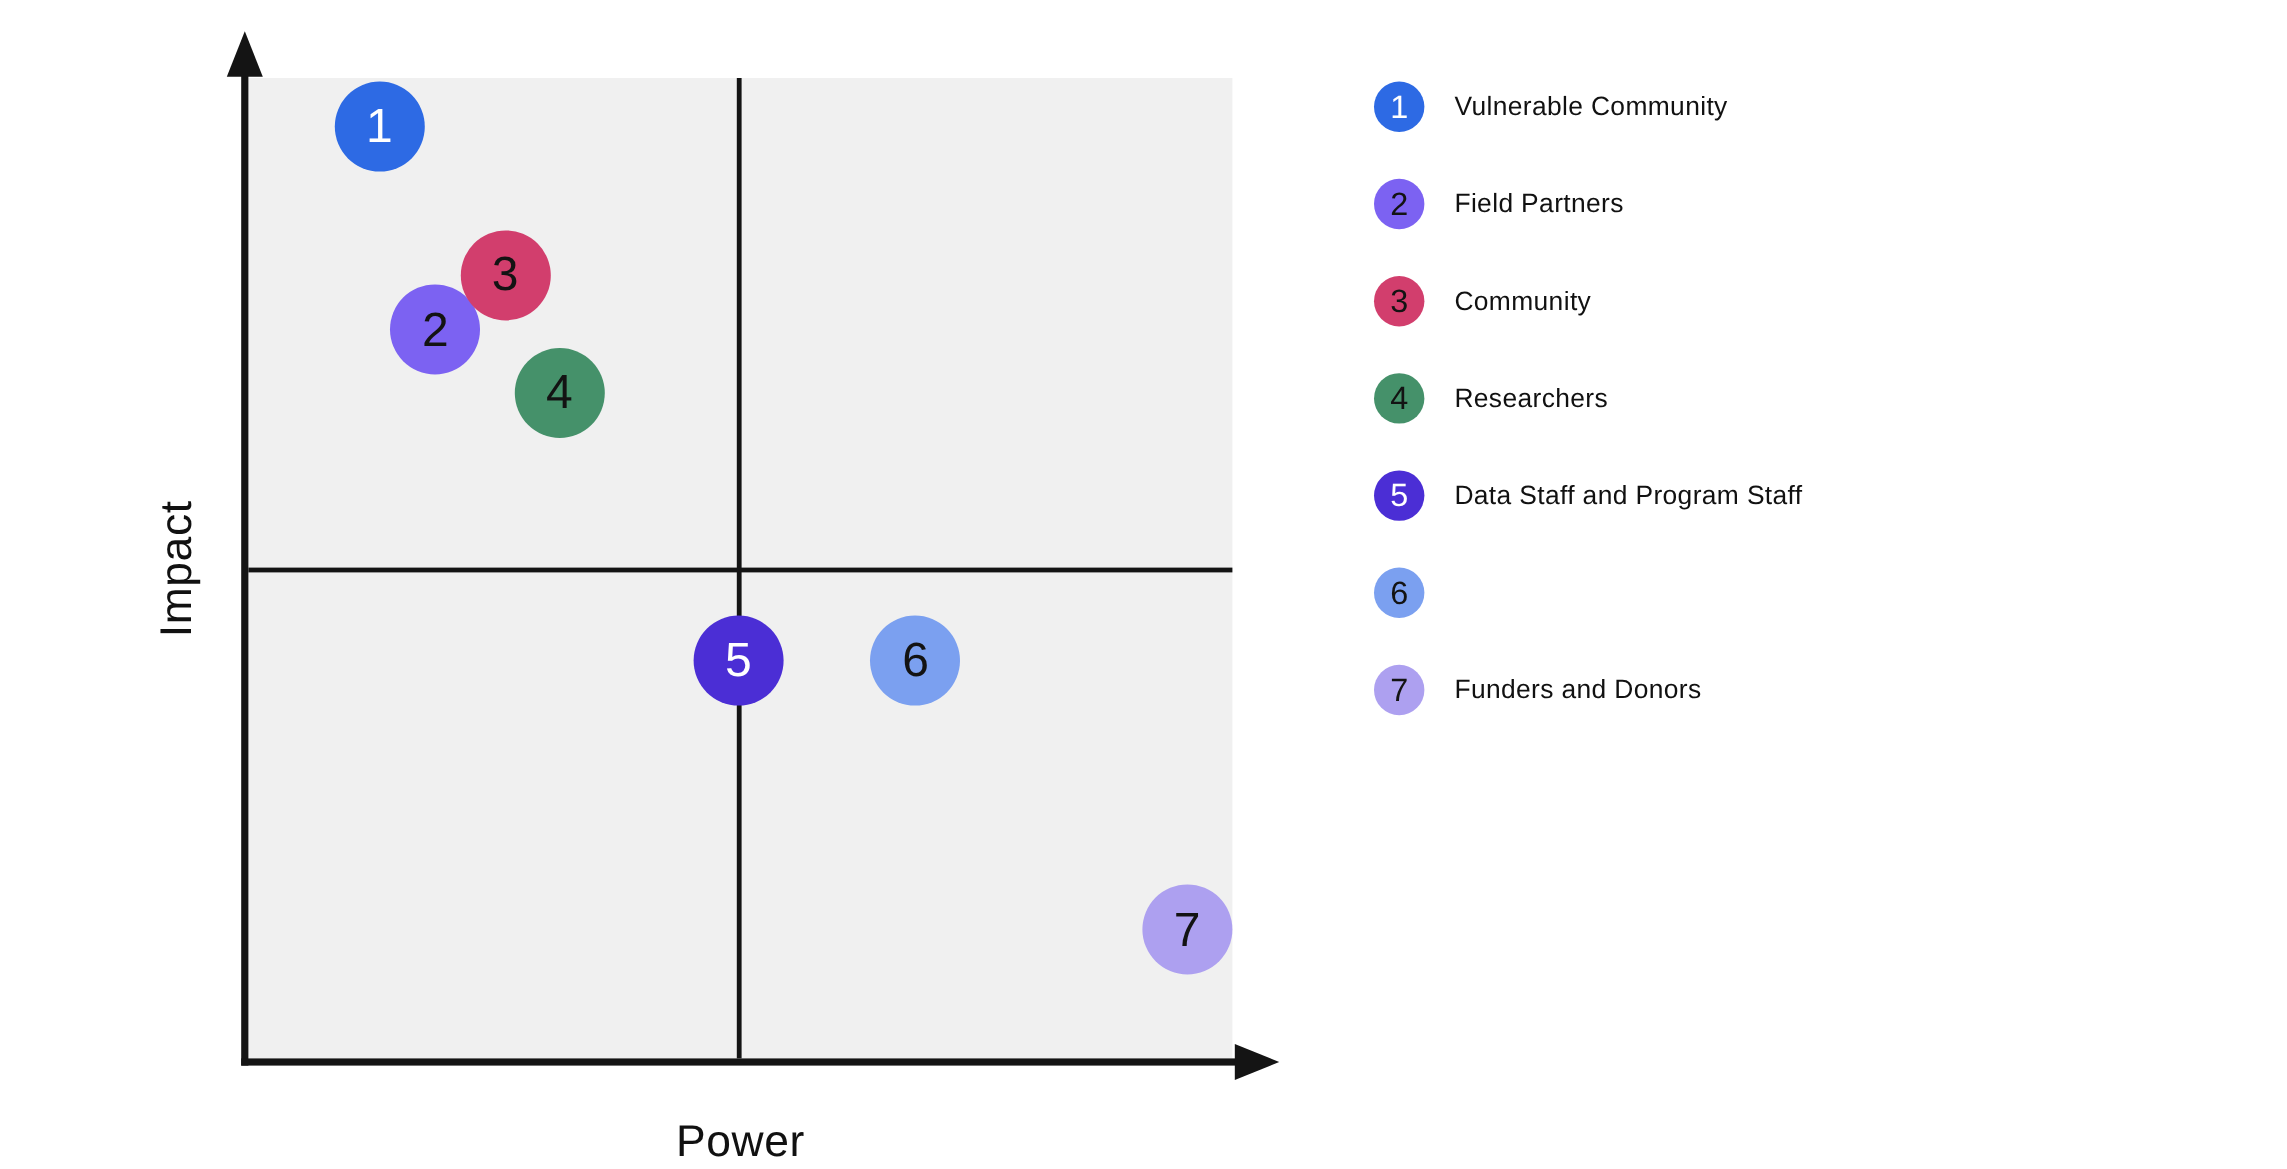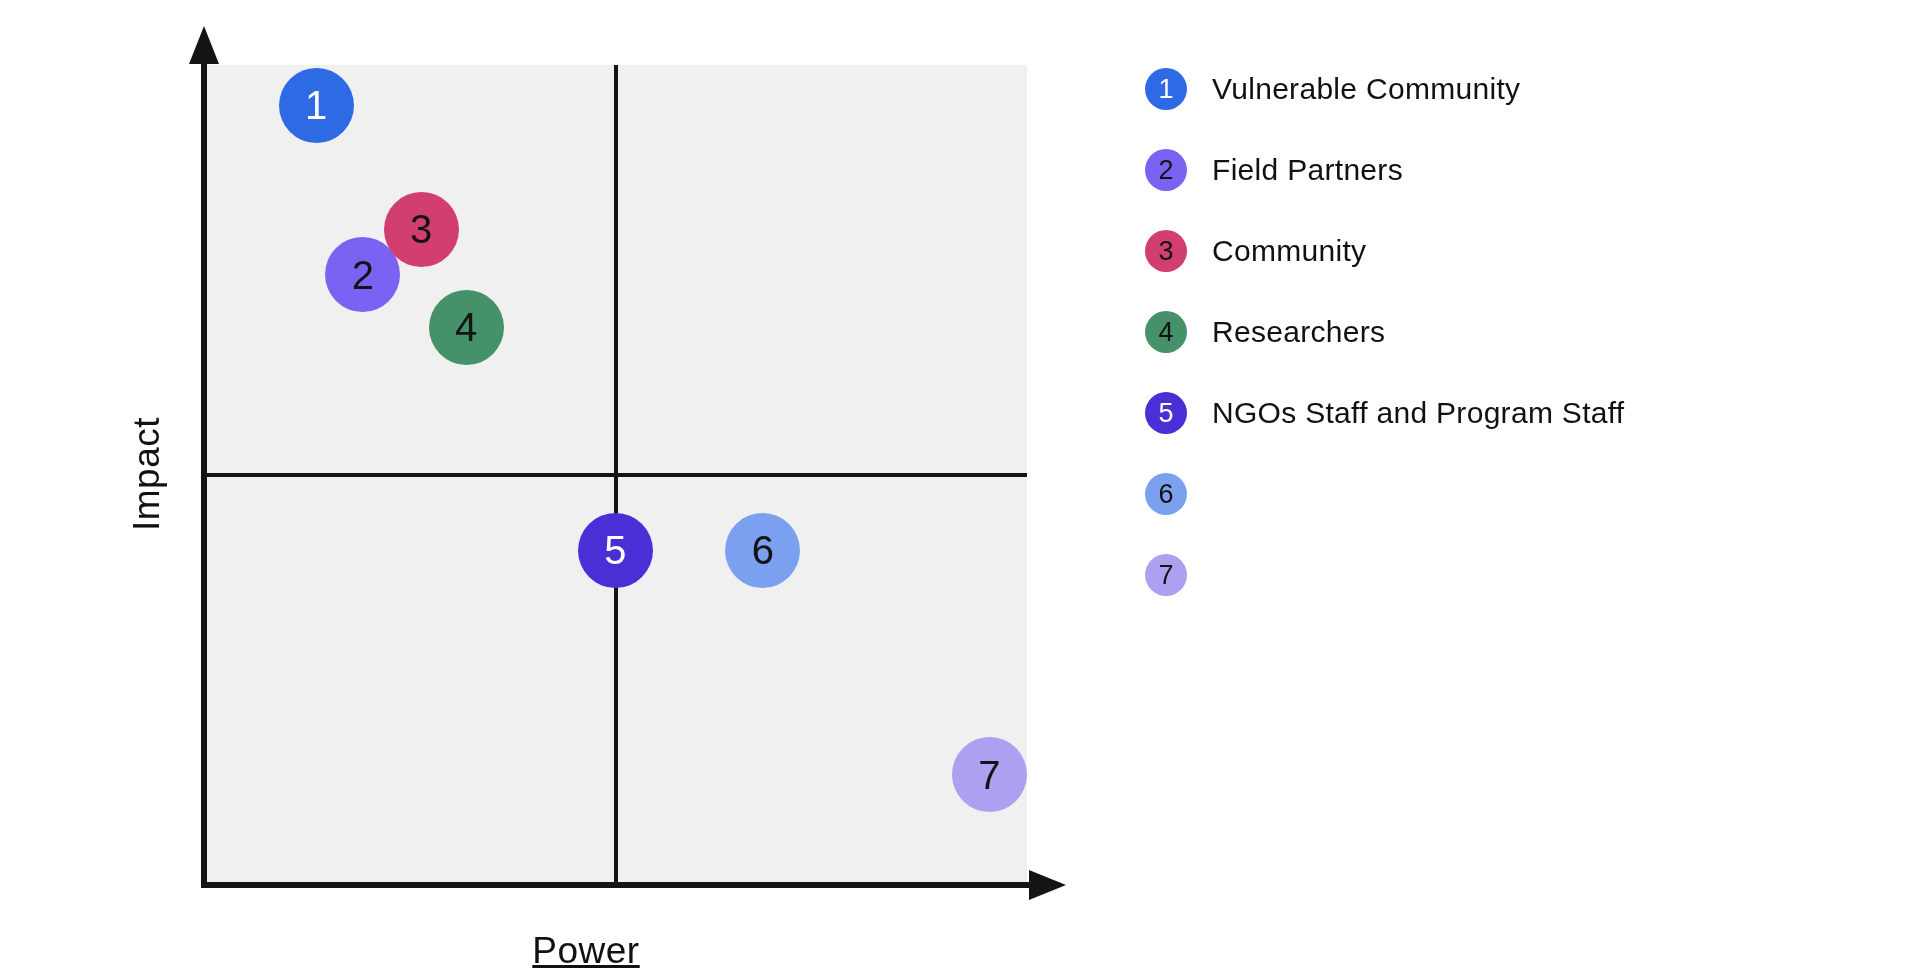--- a/index.html
+++ b/index.html
@@ -68,23 +68,22 @@
     font-size: 37px;
     color: #111111;
     letter-spacing: 0.5px;
     white-space: nowrap;
   }
   .axis-label.y {
     left: 147px; top: 474px;
     transform: translate(-50%, -50%) rotate(-90deg);
   }
   .axis-label.x {
-    left: 586px; top: 951px;
+    left: 617px; top: 951px;
     transform: translate(-50%, -50%);
-    text-decoration: underline;
   }
   
   .bubble {
     position: absolute;
     width: 75px; height: 75px;
     border-radius: 50%;
     display: flex;
     align-items: center;
     justify-content: center;
     font-size: 40px;
@@ -106,21 +105,21 @@
     width: 42px; height: 42px;
     border-radius: 50%;
     display: flex;
     align-items: center;
     justify-content: center;
     font-size: 27px;
     line-height: 1;
   }
   .legend-label {
     margin-left: 25px;
-    font-size: 30px;
+    font-size: 22px;
     color: #111111;
     letter-spacing: 0.3px;
     white-space: nowrap;
   }
 </style>
 </head>
 <body>
 
 <div id="stage">
 
@@ -158,23 +157,24 @@
       <div class="legend-row">
         <span class="legend-marker" style="background: rgb(210, 62, 109); color: rgb(19, 19, 19);">3</span>
         <span class="legend-label">Community</span>
       </div>
       <div class="legend-row">
         <span class="legend-marker" style="background: rgb(69, 145, 106); color: rgb(19, 19, 19);">4</span>
         <span class="legend-label">Researchers</span>
       </div>
       <div class="legend-row">
         <span class="legend-marker" style="background: rgb(75, 46, 213); color: rgb(255, 255, 255);">5</span>
-        <span class="legend-label">NGOs Staff and Program Staff</span>
+        <span class="legend-label">Data Staff and Program Staff</span>
       </div>
       <div class="legend-row">
         <span class="legend-marker" style="background: rgb(123, 160, 240); color: rgb(19, 19, 19);">6</span>
       </div>
       <div class="legend-row">
         <span class="legend-marker" style="background: rgb(173, 160, 240); color: rgb(19, 19, 19);">7</span>
+        <span class="legend-label">Funders and Donors</span>
       </div>
     </div>
 
 </div>
 
 </body></html>

